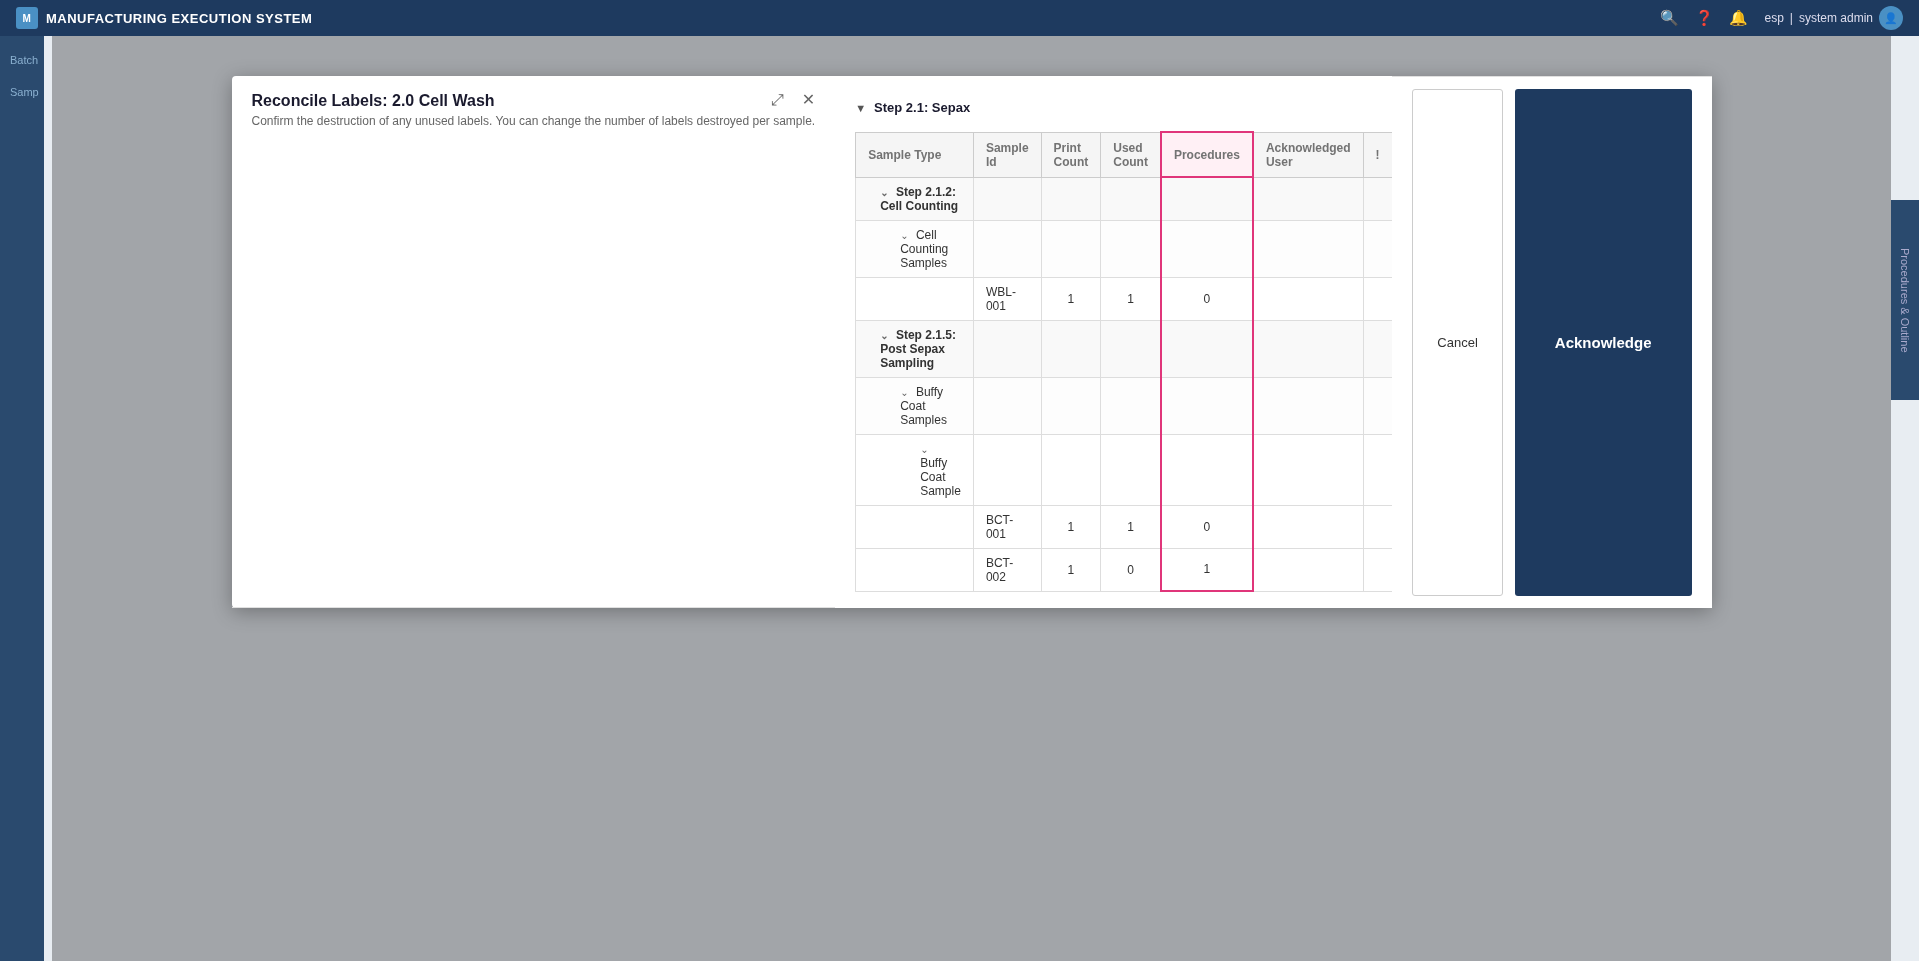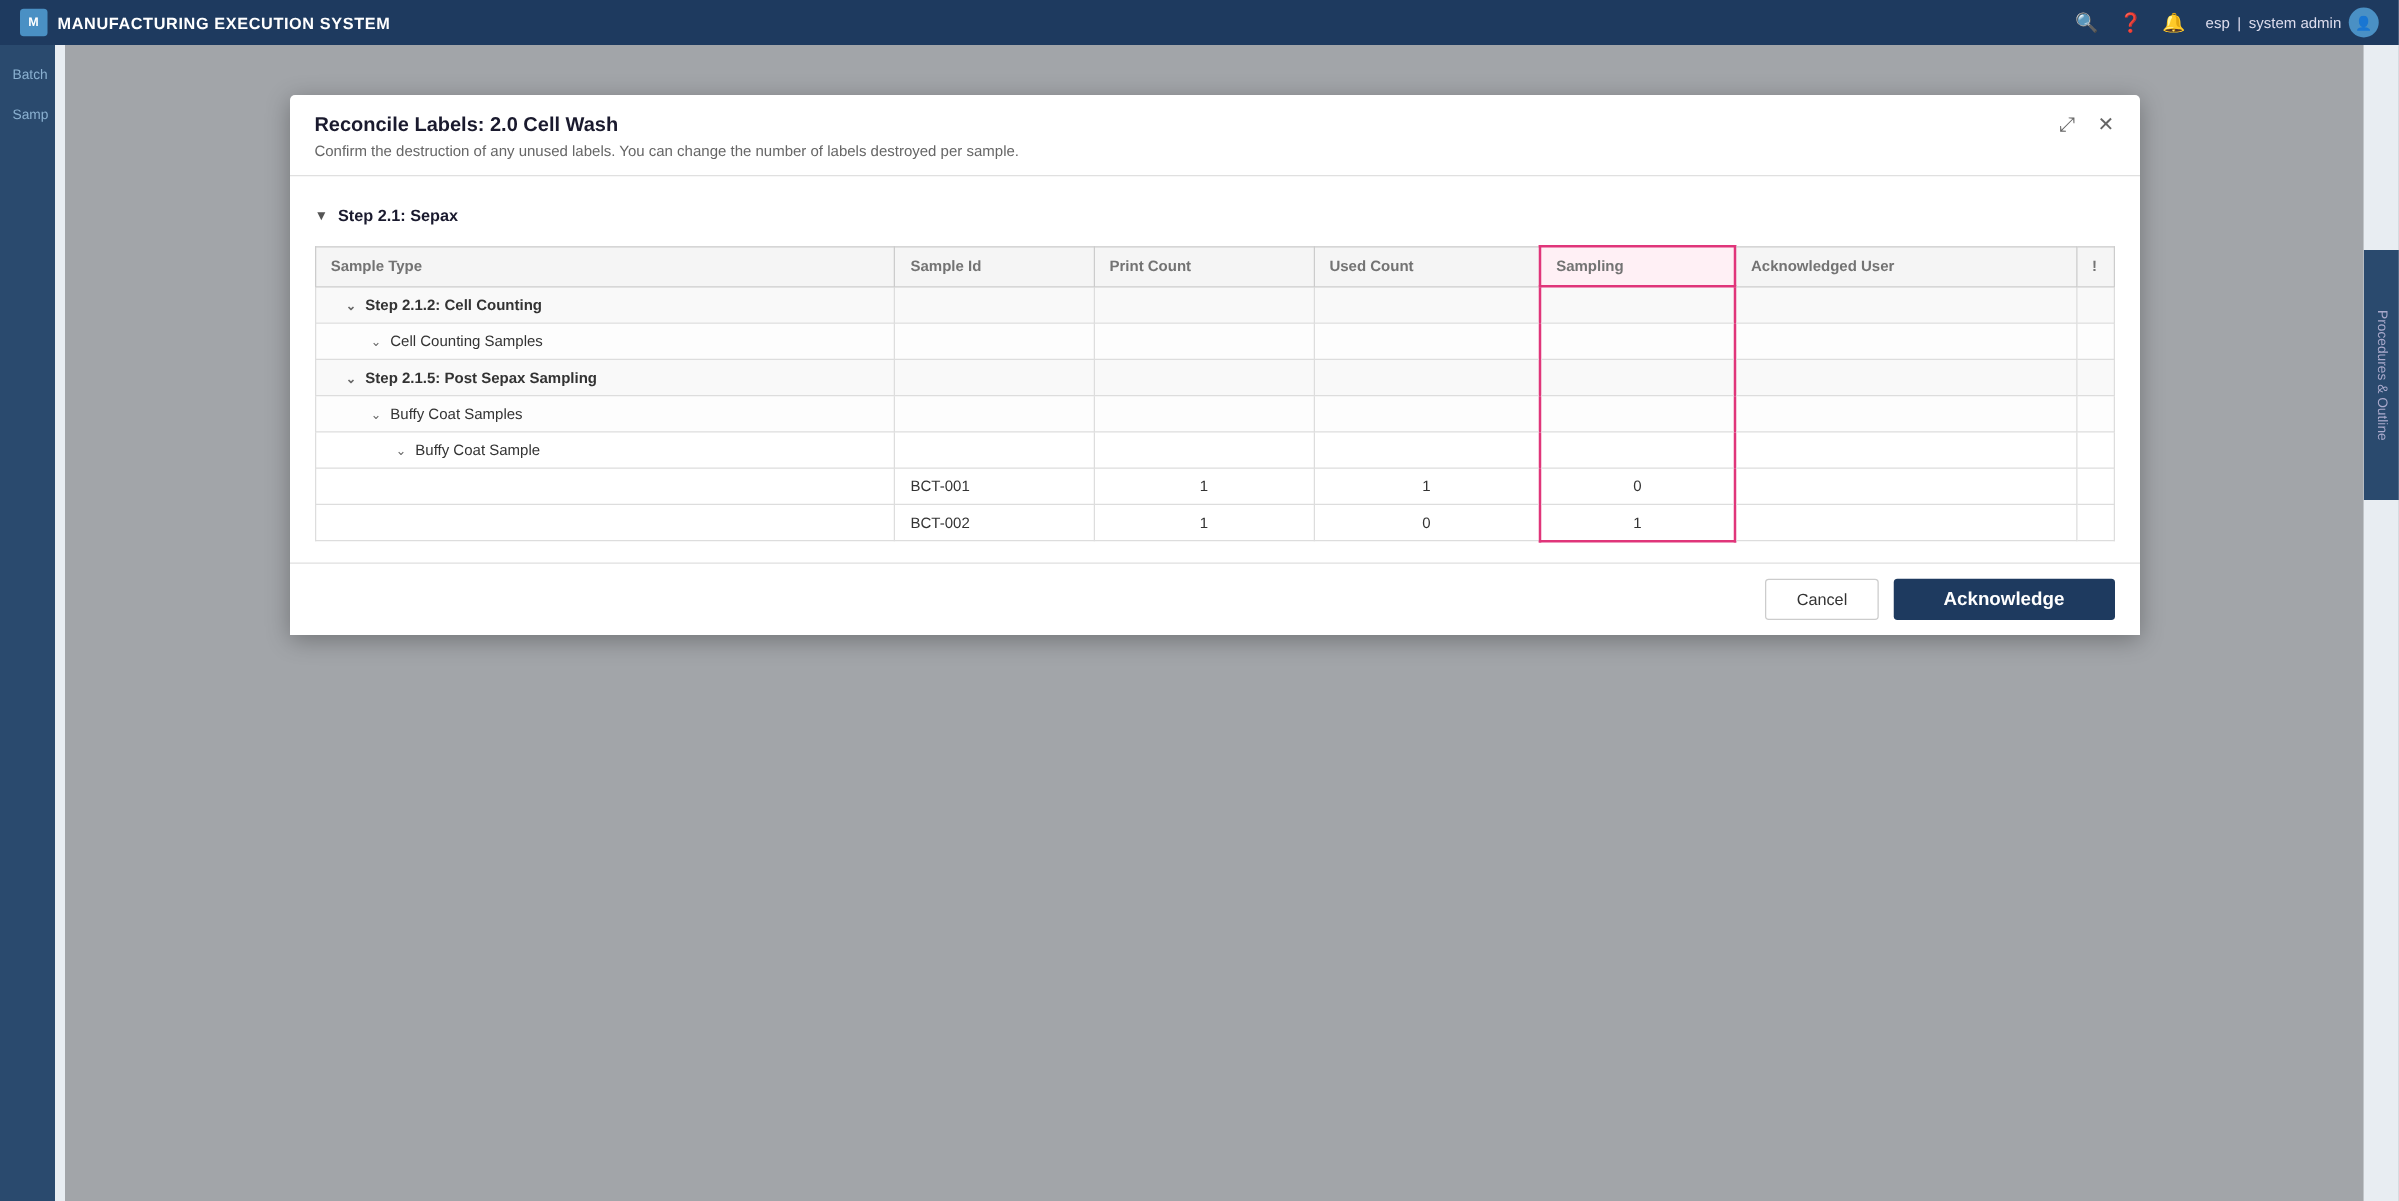--- a/index.html
+++ b/index.html
@@ -137,21 +137,21 @@
       padding-top: 40px;
     }
 
     .dialog {
       background: white;
       width: 1480px;
       max-height: 860px;
       border-radius: 4px;
       box-shadow: 0 4px 20px rgba(0,0,0,0.3);
       display: flex;
-      flex-direction: column;
+      flex-direction: row;
       position: relative;
       justify-content: center;
     }
 
     .dialog-header {
       padding: 16px 20px 12px;
       border-bottom: 1px solid #e0e0e0;
       position: relative;
     }
     .dialog-title {
@@ -358,21 +358,21 @@
           <span>Step 2.1: Sepax</span>
         </div>
 
         <table class="data-table">
           <thead>
             <tr>
               <th>Sample Type</th>
               <th>Sample Id</th>
               <th>Print Count</th>
               <th>Used Count</th>
-              <th class="th-destroyed">Sampling</th>
+              <th class="th-destroyed">Procedures</th>
               <th>Acknowledged User</th>
               <th class="exclaim-col">!</th>
             </tr>
           </thead>
           <tbody>
 
             <tr class="row-group-header">
               <td class="indent-1">
                 <span class="chevron-icon">⌄</span>
                 <strong>Step 2.1.2: Cell Counting</strong>
@@ -392,20 +392,29 @@
               </td>
               <td></td>
               <td></td>
               <td></td>
               <td class="td-destroyed"></td>
               <td></td>
               <td></td>
             </tr>
 
 
+            <tr>
+              <td></td>
+              <td>WBL-001</td>
+              <td class="td-number">1</td>
+              <td class="td-number">1</td>
+              <td class="td-destroyed td-number">0</td>
+              <td></td>
+              <td class="exclaim-col"></td>
+            </tr>
 
             <tr class="row-group-header">
               <td class="indent-1">
                 <span class="chevron-icon">⌄</span>
                 <strong>Step 2.1.5: Post Sepax Sampling</strong>
               </td>
               <td></td>
               <td></td>
               <td></td>
               <td class="td-destroyed"></td>

